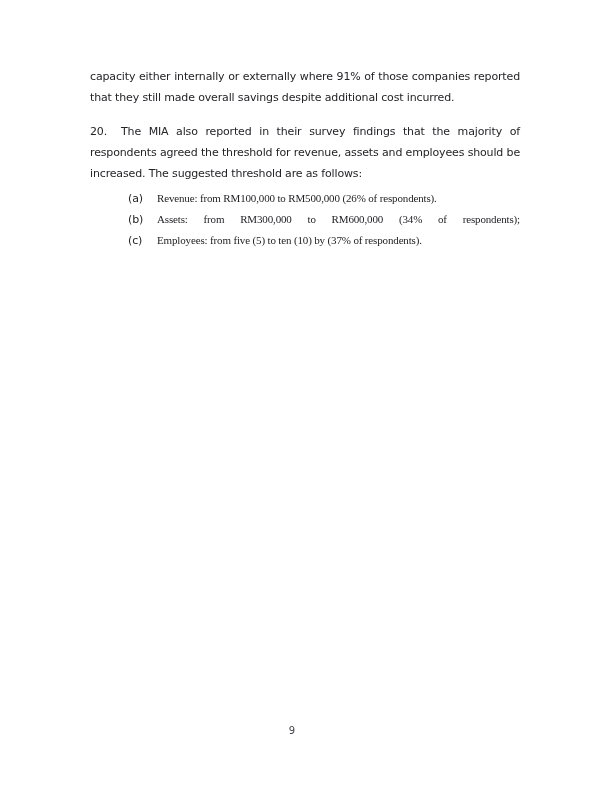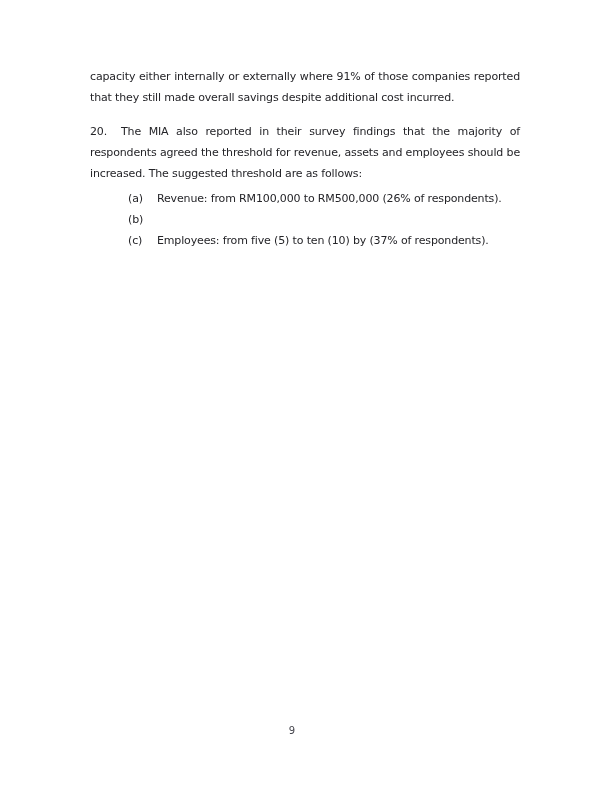--- a/index.html
+++ b/index.html
@@ -51,20 +51,21 @@
   .item-text {
     flex: 1;
     min-width: 0;
     text-align: justify;
   }
   .line {
     display: block;
   }
   .nowrap {
     white-space: nowrap;
+    font-family: Liberation Serif, serif;
   }
   .justify-full {
     text-align: justify;
     text-align-last: justify;
   }
   .page-number {
     position: absolute;
     top: 724px;
     left: 0;
     width: 100%;
@@ -91,20 +92,21 @@
         <span class="list-marker">(a)</span>
         <div class="item-text">
           <span class="line nowrap">Revenue: from RM100,000 to RM500,000 (26% of respondents).</span>
           <span class="line"></span>
         </div>
       </div>
 
       <div class="list-item">
         <span class="list-marker">(b)</span>
         <div class="item-text">
+          <span class="line nowrap justify-full">Assets: from RM300,000 to RM600,000 (34% of respondents);</span>
         </div>
       </div>
 
       <div class="list-item">
         <span class="list-marker">(c)</span>
         <div class="item-text">
           <span class="line nowrap">Employees: from five (5) to ten (10) by (37% of respondents).</span>
           <span class="line"></span>
         </div>
       </div>

